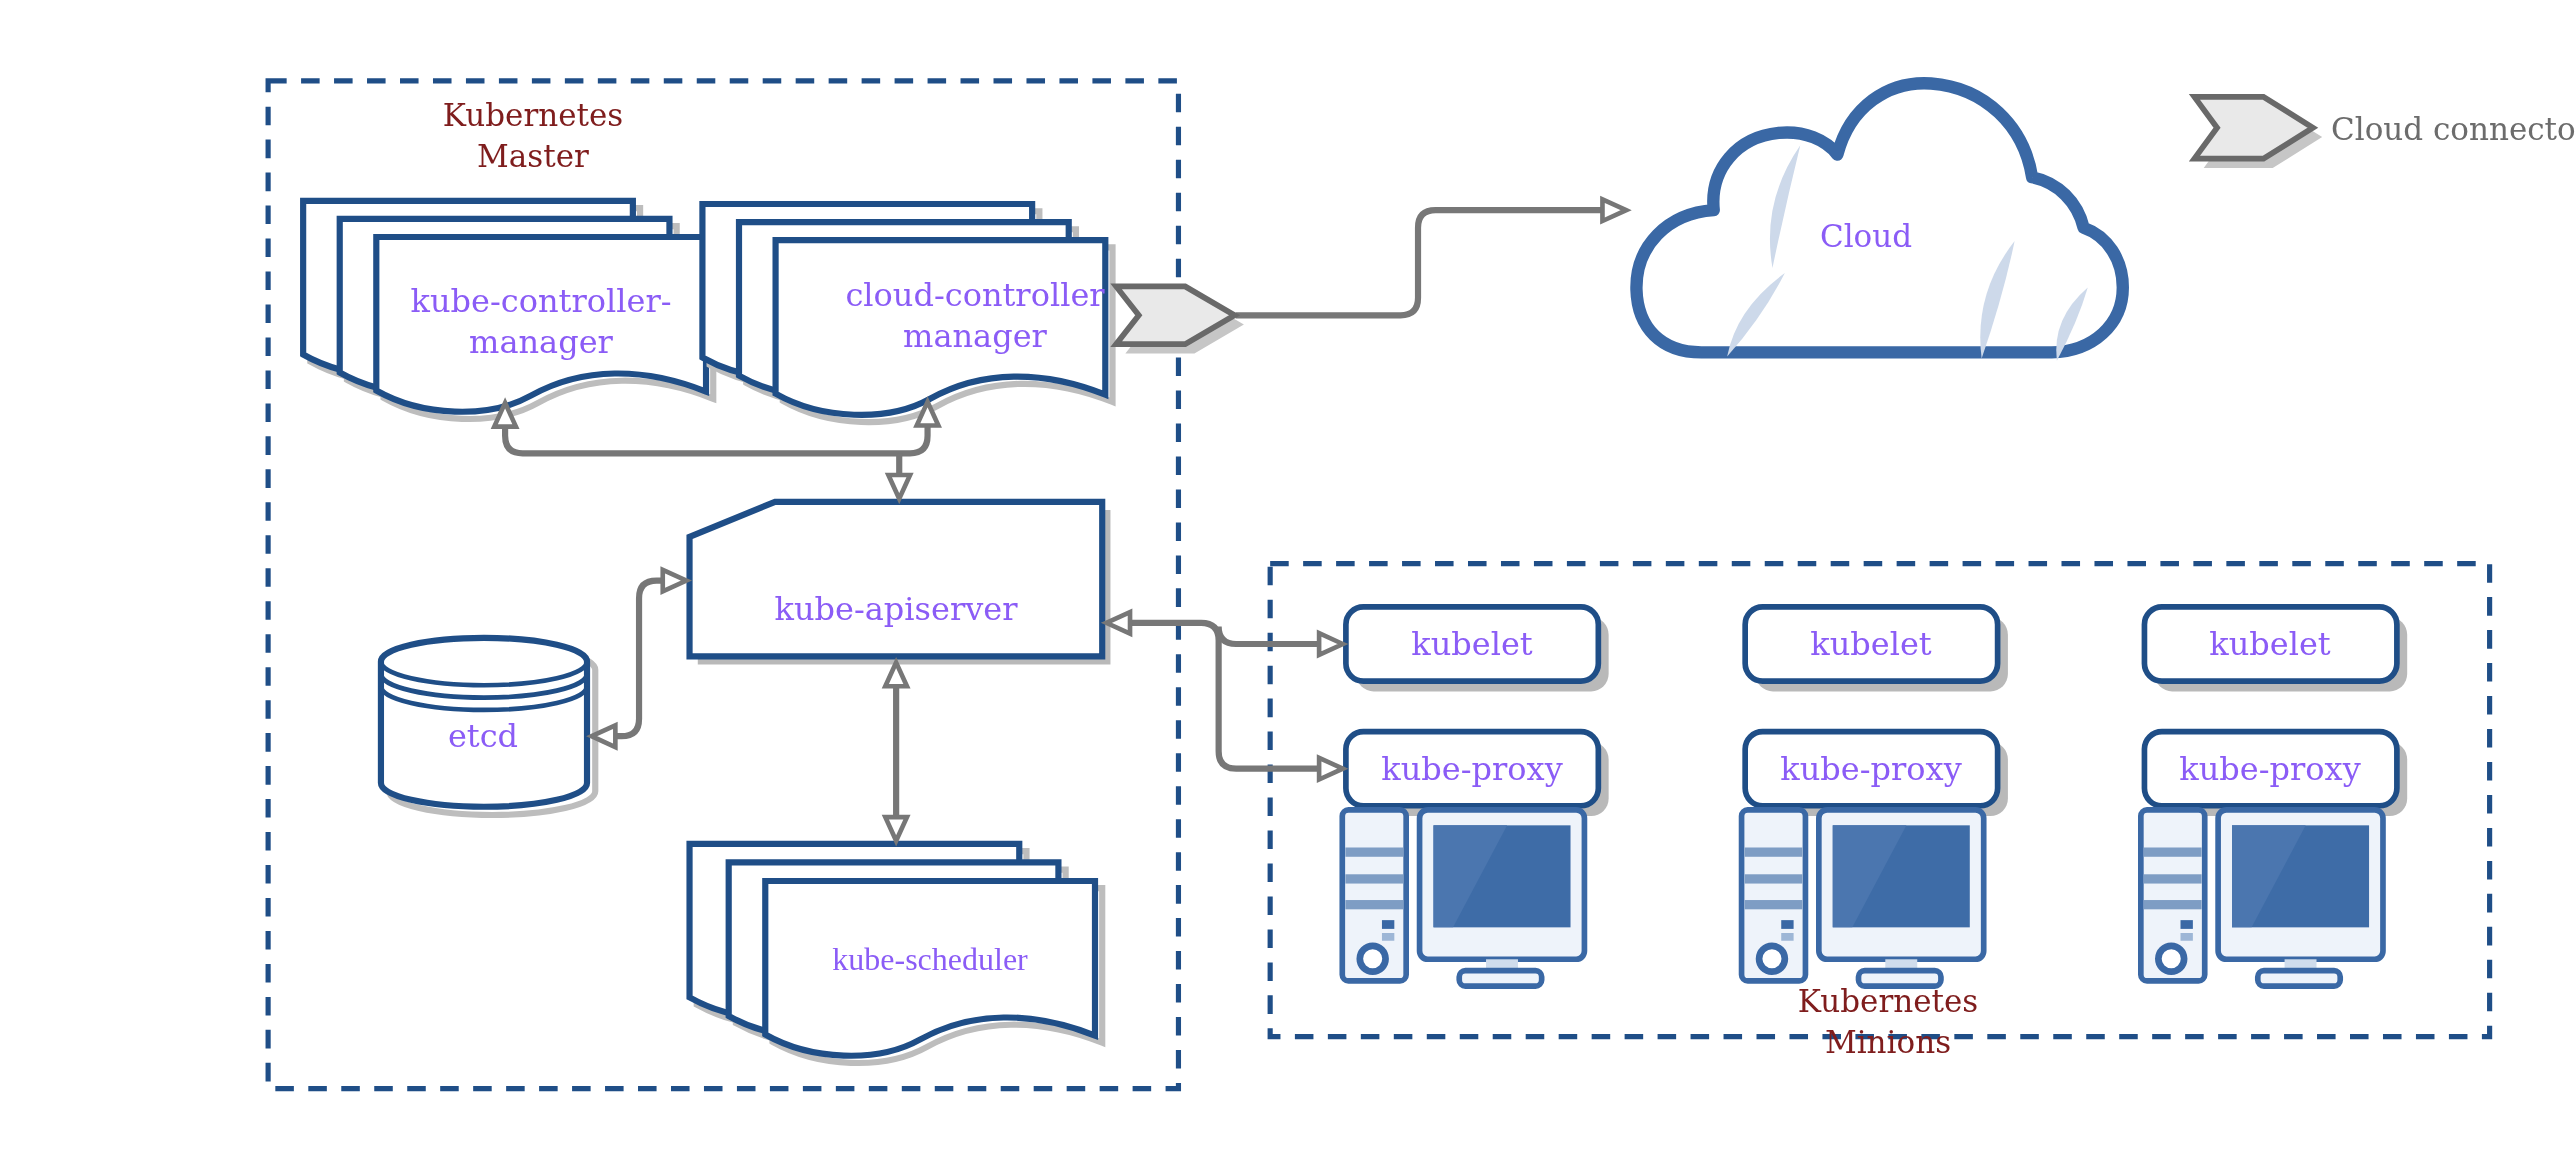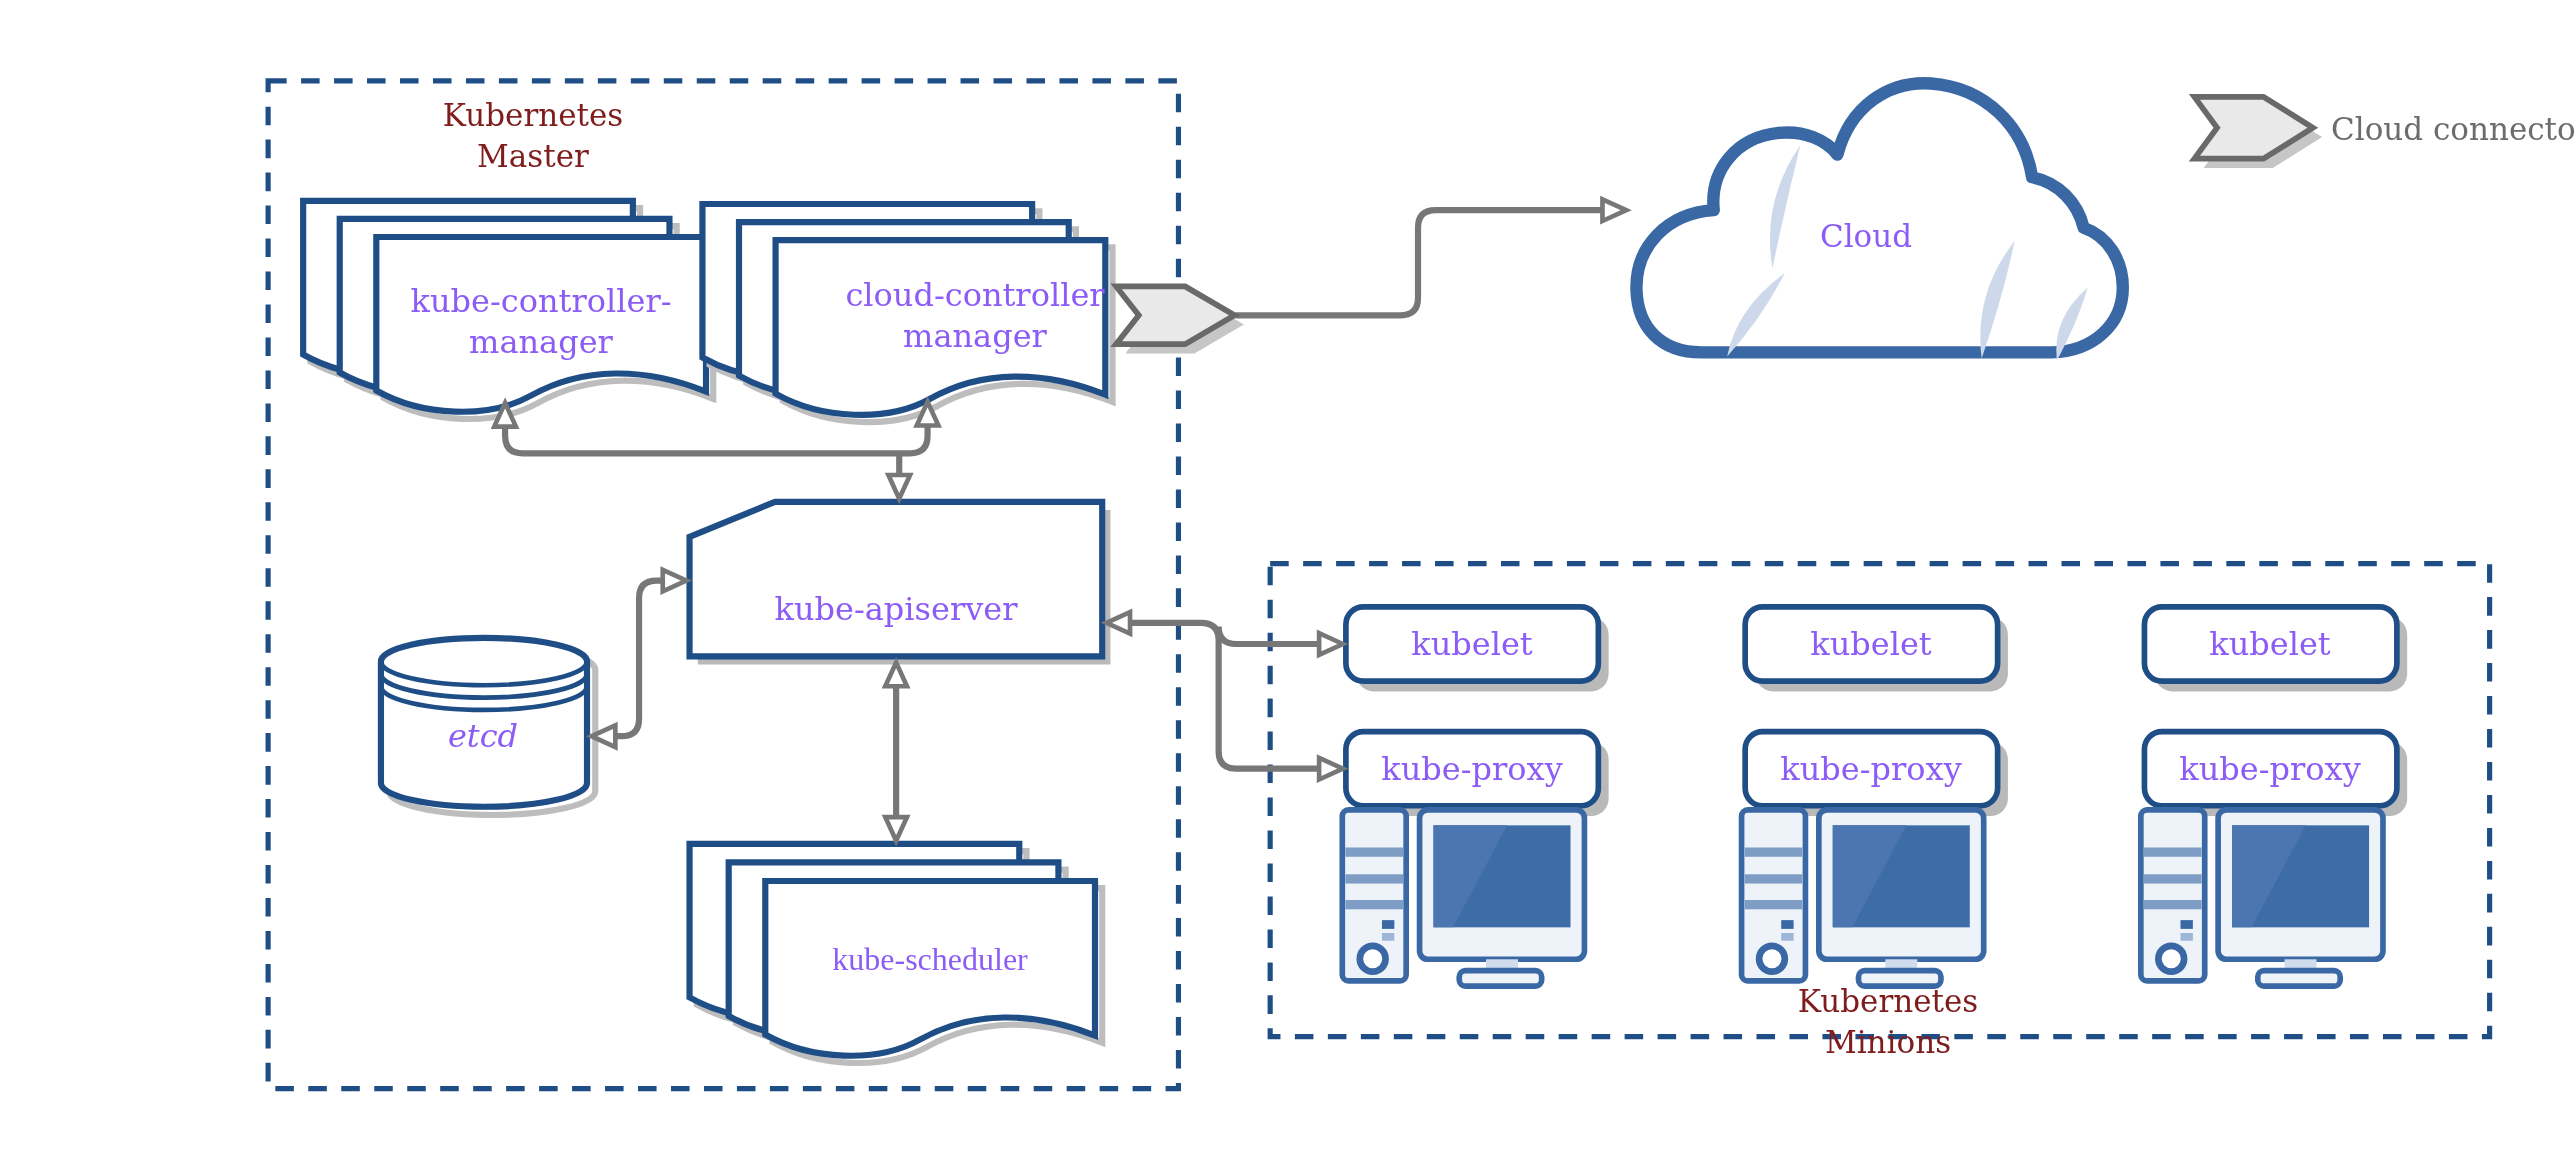--- a/index.html
+++ b/index.html
@@ -197,21 +197,21 @@
   <span class="ln">manager</span>
 </div>
 
 <div class="label blue-text" style="left:940px;top:316px;margin-left:35px;">
   <span class="ln">cloud-controller</span>
   <span class="ln">manager</span>
 </div>
 
 <div class="label blue-text" style="left:896px;top:580px;margin-top:29px;">kube-apiserver</div>
 
-<div class="label blue-text" style="left:483px;top:736px;font-style:italic;">etcd</div>
+<div class="label blue-text" style="left:483px;top:736px;">etcd</div>
 
 <div class="label blue-text" style="left:930px;top:959px;font-family:Liberation Serif, serif;">kube-scheduler</div>
 
 <div class="label blue-text" style="left:1866px;top:236px;font-size:31px;">Cloud</div>
 
 <div class="legend-label" style="left:2331px;top:129px;">Cloud connector</div>
 
 <div class="label blue-text" style="left:1472px;top:644px;">kubelet</div>
 <div class="label blue-text" style="left:1472px;top:769px;">kube-proxy</div>
 <div class="label blue-text" style="left:1871px;top:644px;">kubelet</div>

